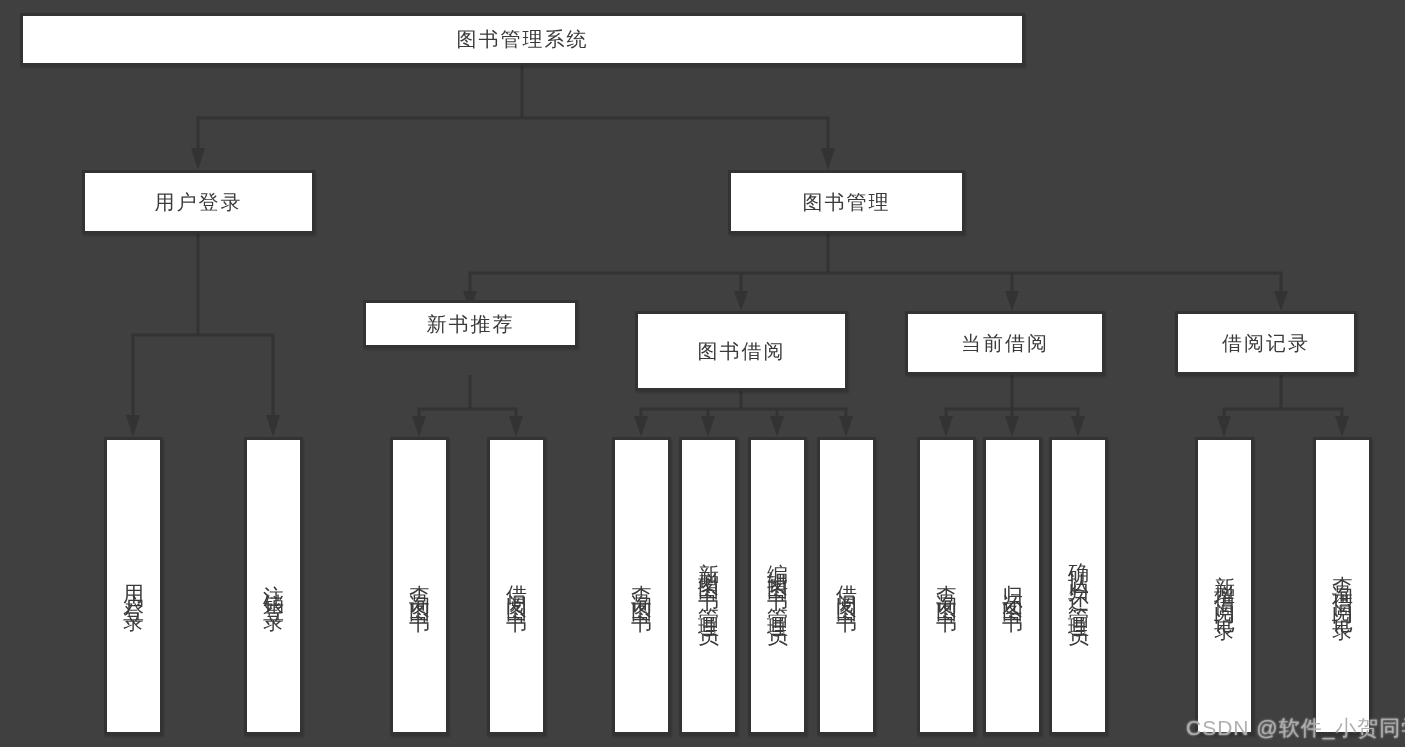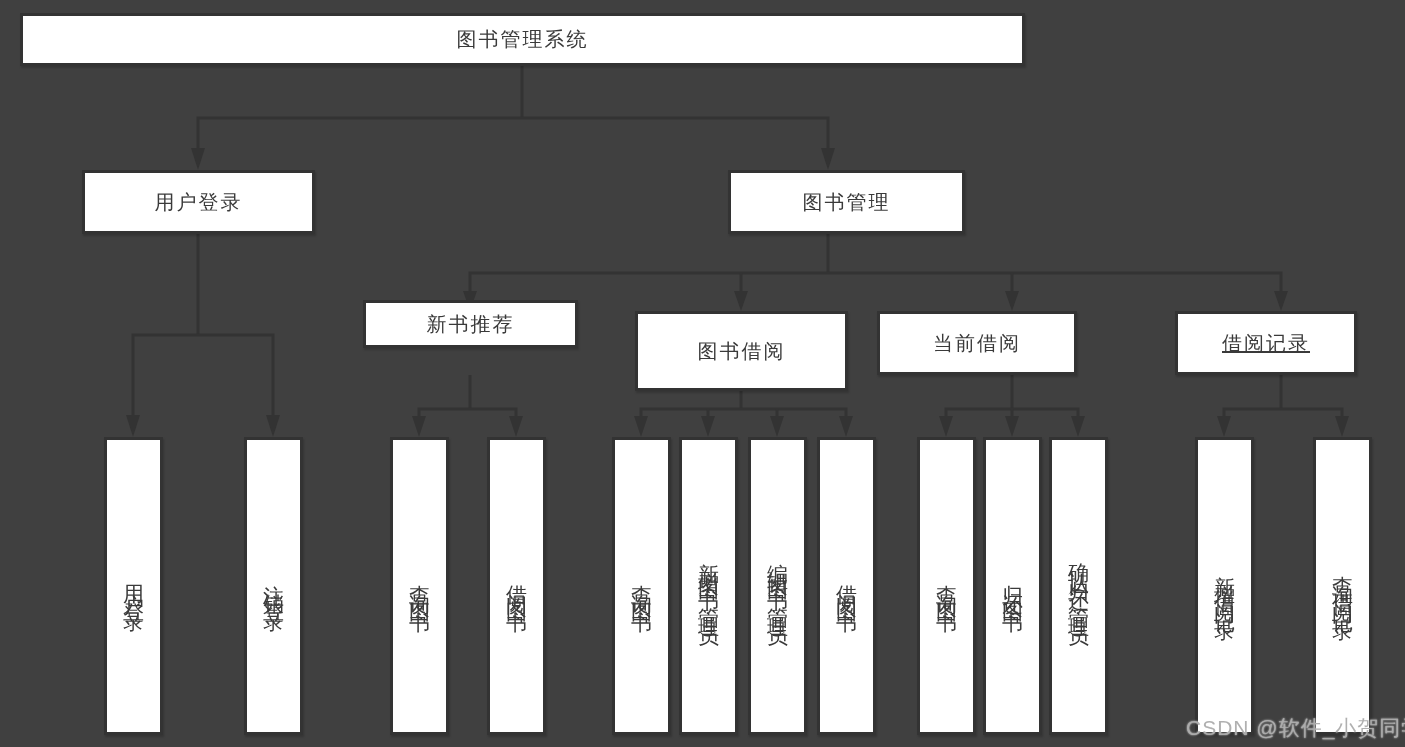--- a/index.html
+++ b/index.html
@@ -110,22 +110,22 @@
     <polygon points="1335,416 1349,416 1342,437" fill="#333333" stroke="none"></polygon>
   </svg>
 
   <div class="box h-label" style="left:20px; top:13px; width:1005px; height:53px;">图书管理系统</div>
 
   <div class="box h-label" style="left:82px; top:170px; width:233px; height:64px;">用户登录</div>
   <div class="box h-label" style="left:728px; top:170px; width:237px; height:64px;">图书管理</div>
 
   <div class="box h-label" style="left:363px; top:300px; width:215px; height:48px;">新书推荐</div>
   <div class="box h-label" style="left:635px; top:311px; width:213px; height:80px;">图书借阅</div>
-  <div class="box h-label" style="left:877px; top:311px; width:200px; height:64px;">当前借阅</div>
-  <div class="box h-label" style="left:1175px; top:311px; width:182px; height:64px;text-decoration:underline;">借阅记录</div>
+  <div class="box h-label" style="left:905px; top:311px; width:200px; height:64px;">当前借阅</div>
+  <div class="box h-label" style="left:1175px; top:311px; width:182px; height:64px;">借阅记录</div>
 
   <div class="box v-label" style="left:104px; top:437px; width:59px; height:298px;">用户登录</div>
   <div class="box v-label" style="left:244px; top:437px; width:59px; height:298px;">注销登录</div>
 
   <div class="box v-label" style="left:390px; top:437px; width:59px; height:298px;">查询图书</div>
   <div class="box v-label" style="left:487px; top:437px; width:59px; height:298px;">借阅图书</div>
 
   <div class="box v-label" style="left:612px; top:437px; width:59px; height:298px;">查询图书</div>
   <div class="box v-label" style="left:679px; top:437px; width:59px; height:298px;">新增图书（管理员）</div>
   <div class="box v-label" style="left:748px; top:437px; width:59px; height:298px;">编辑图书（管理员）</div>

